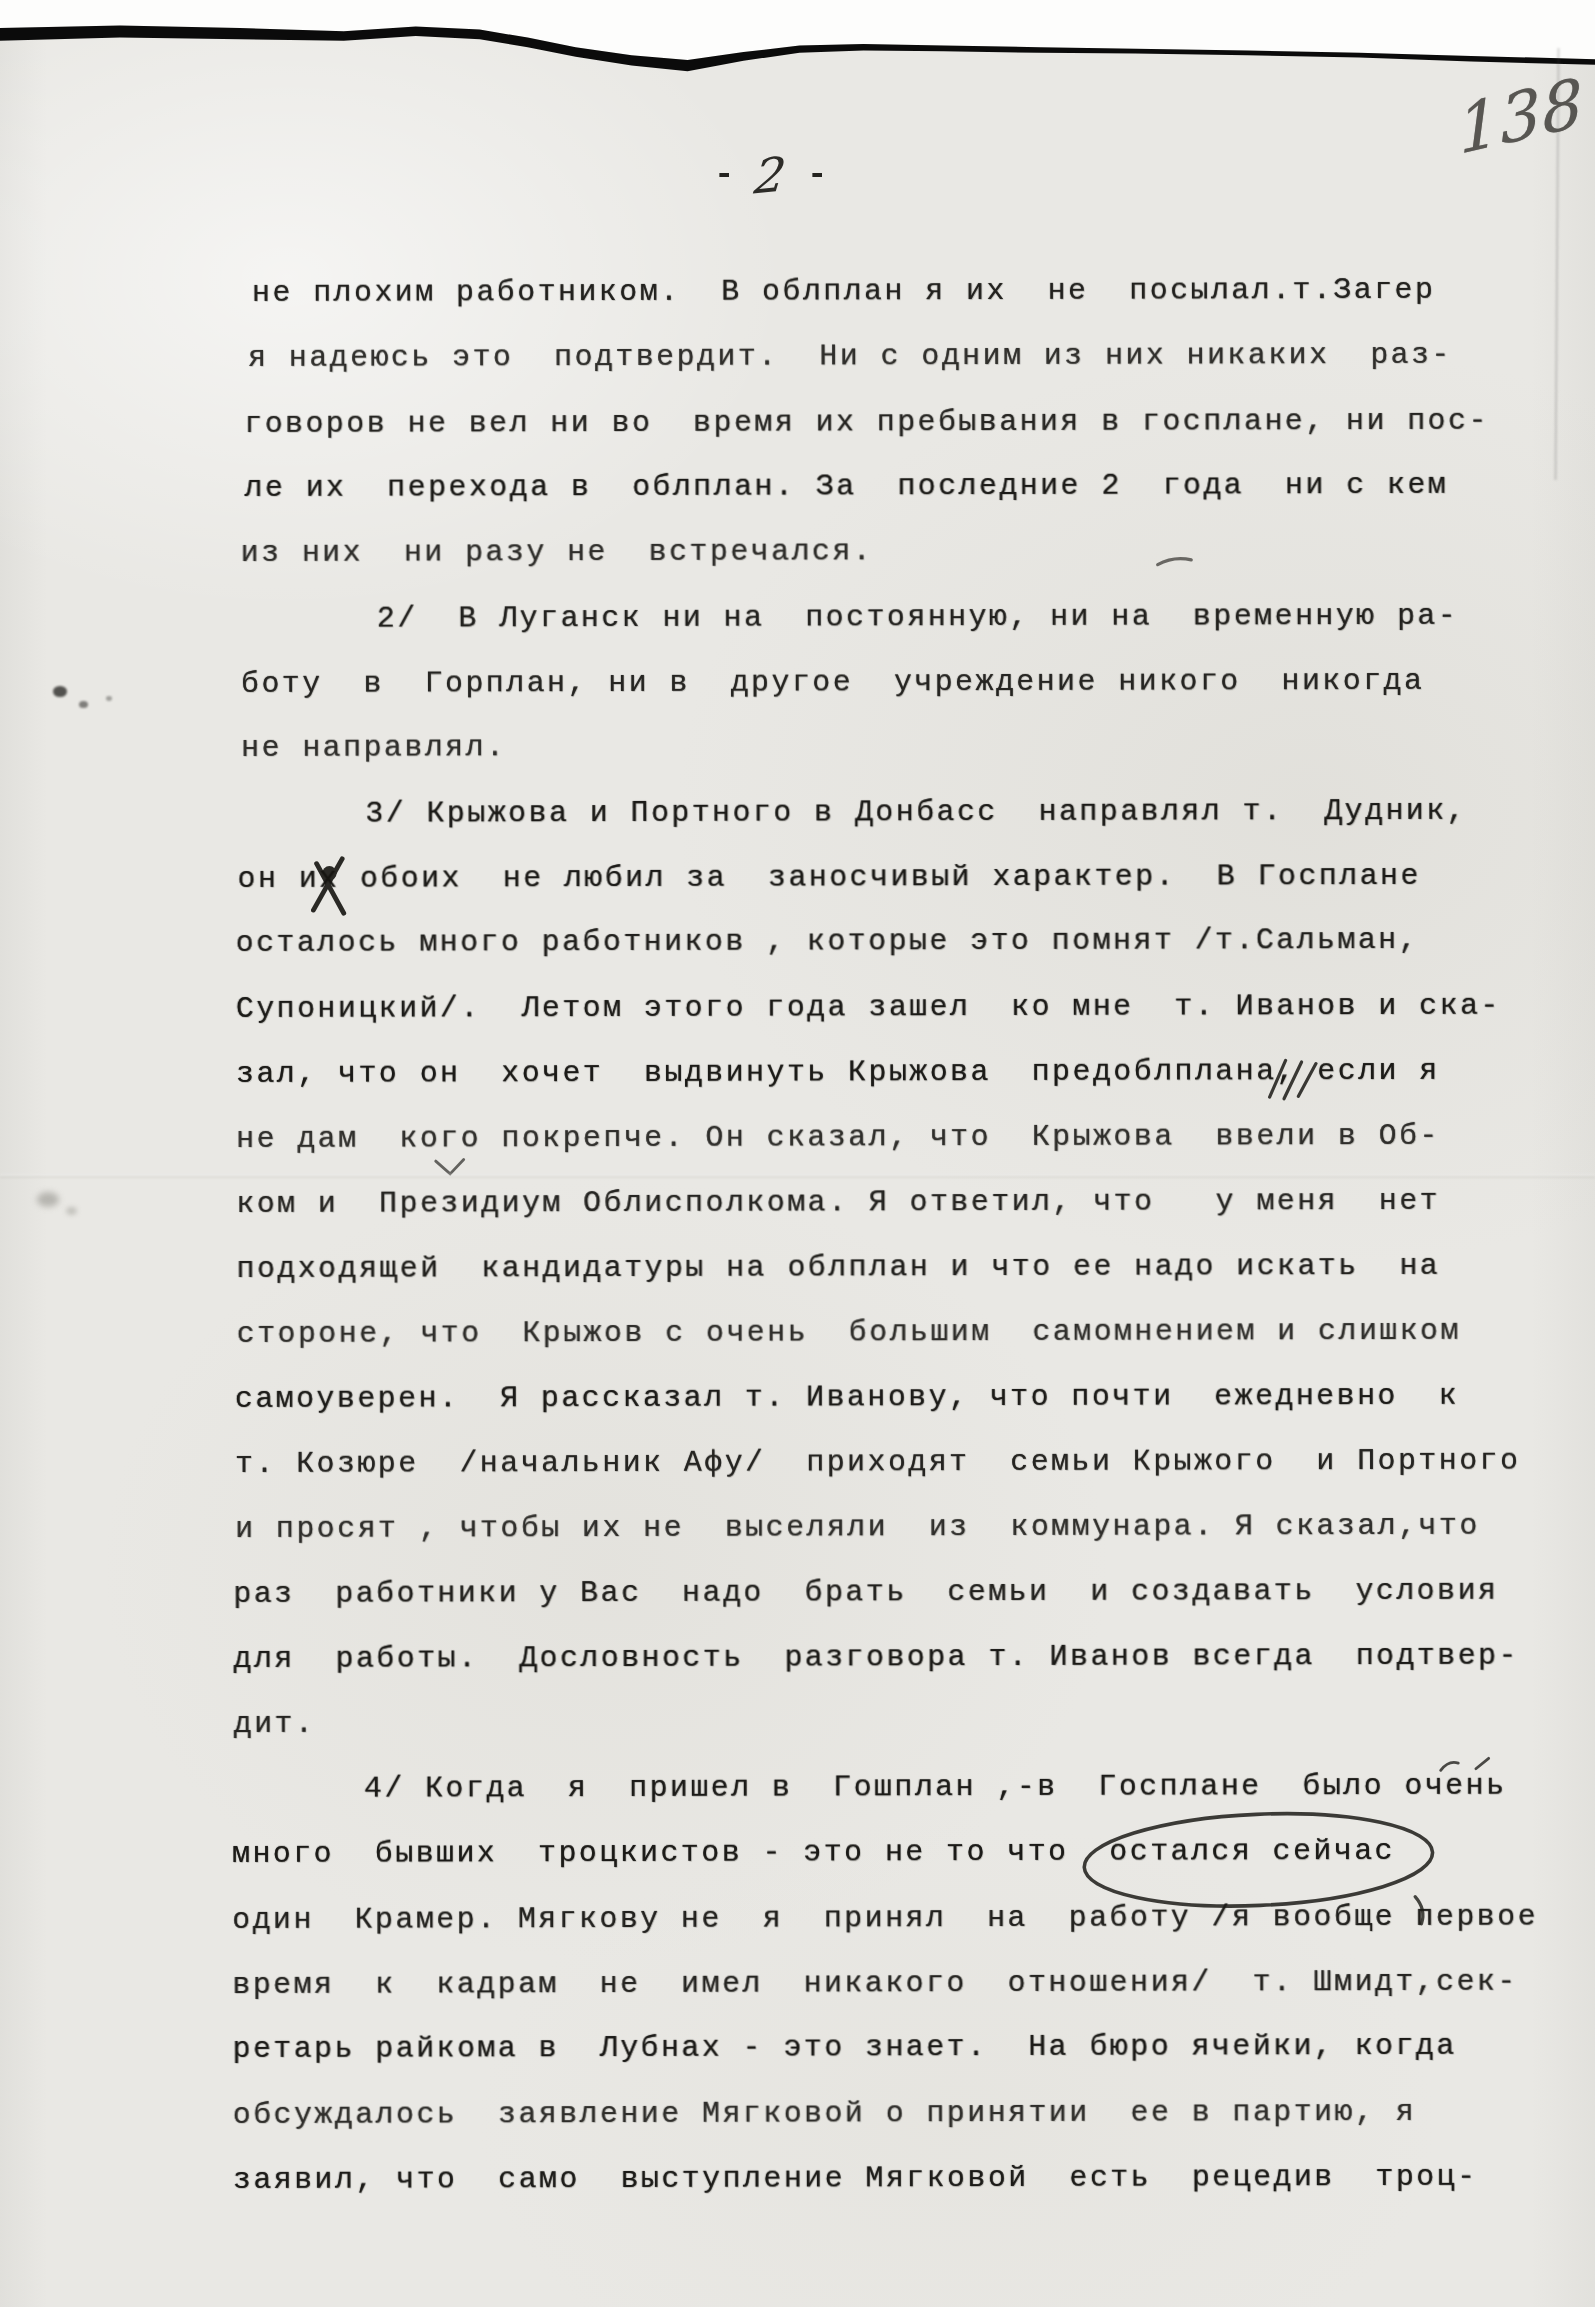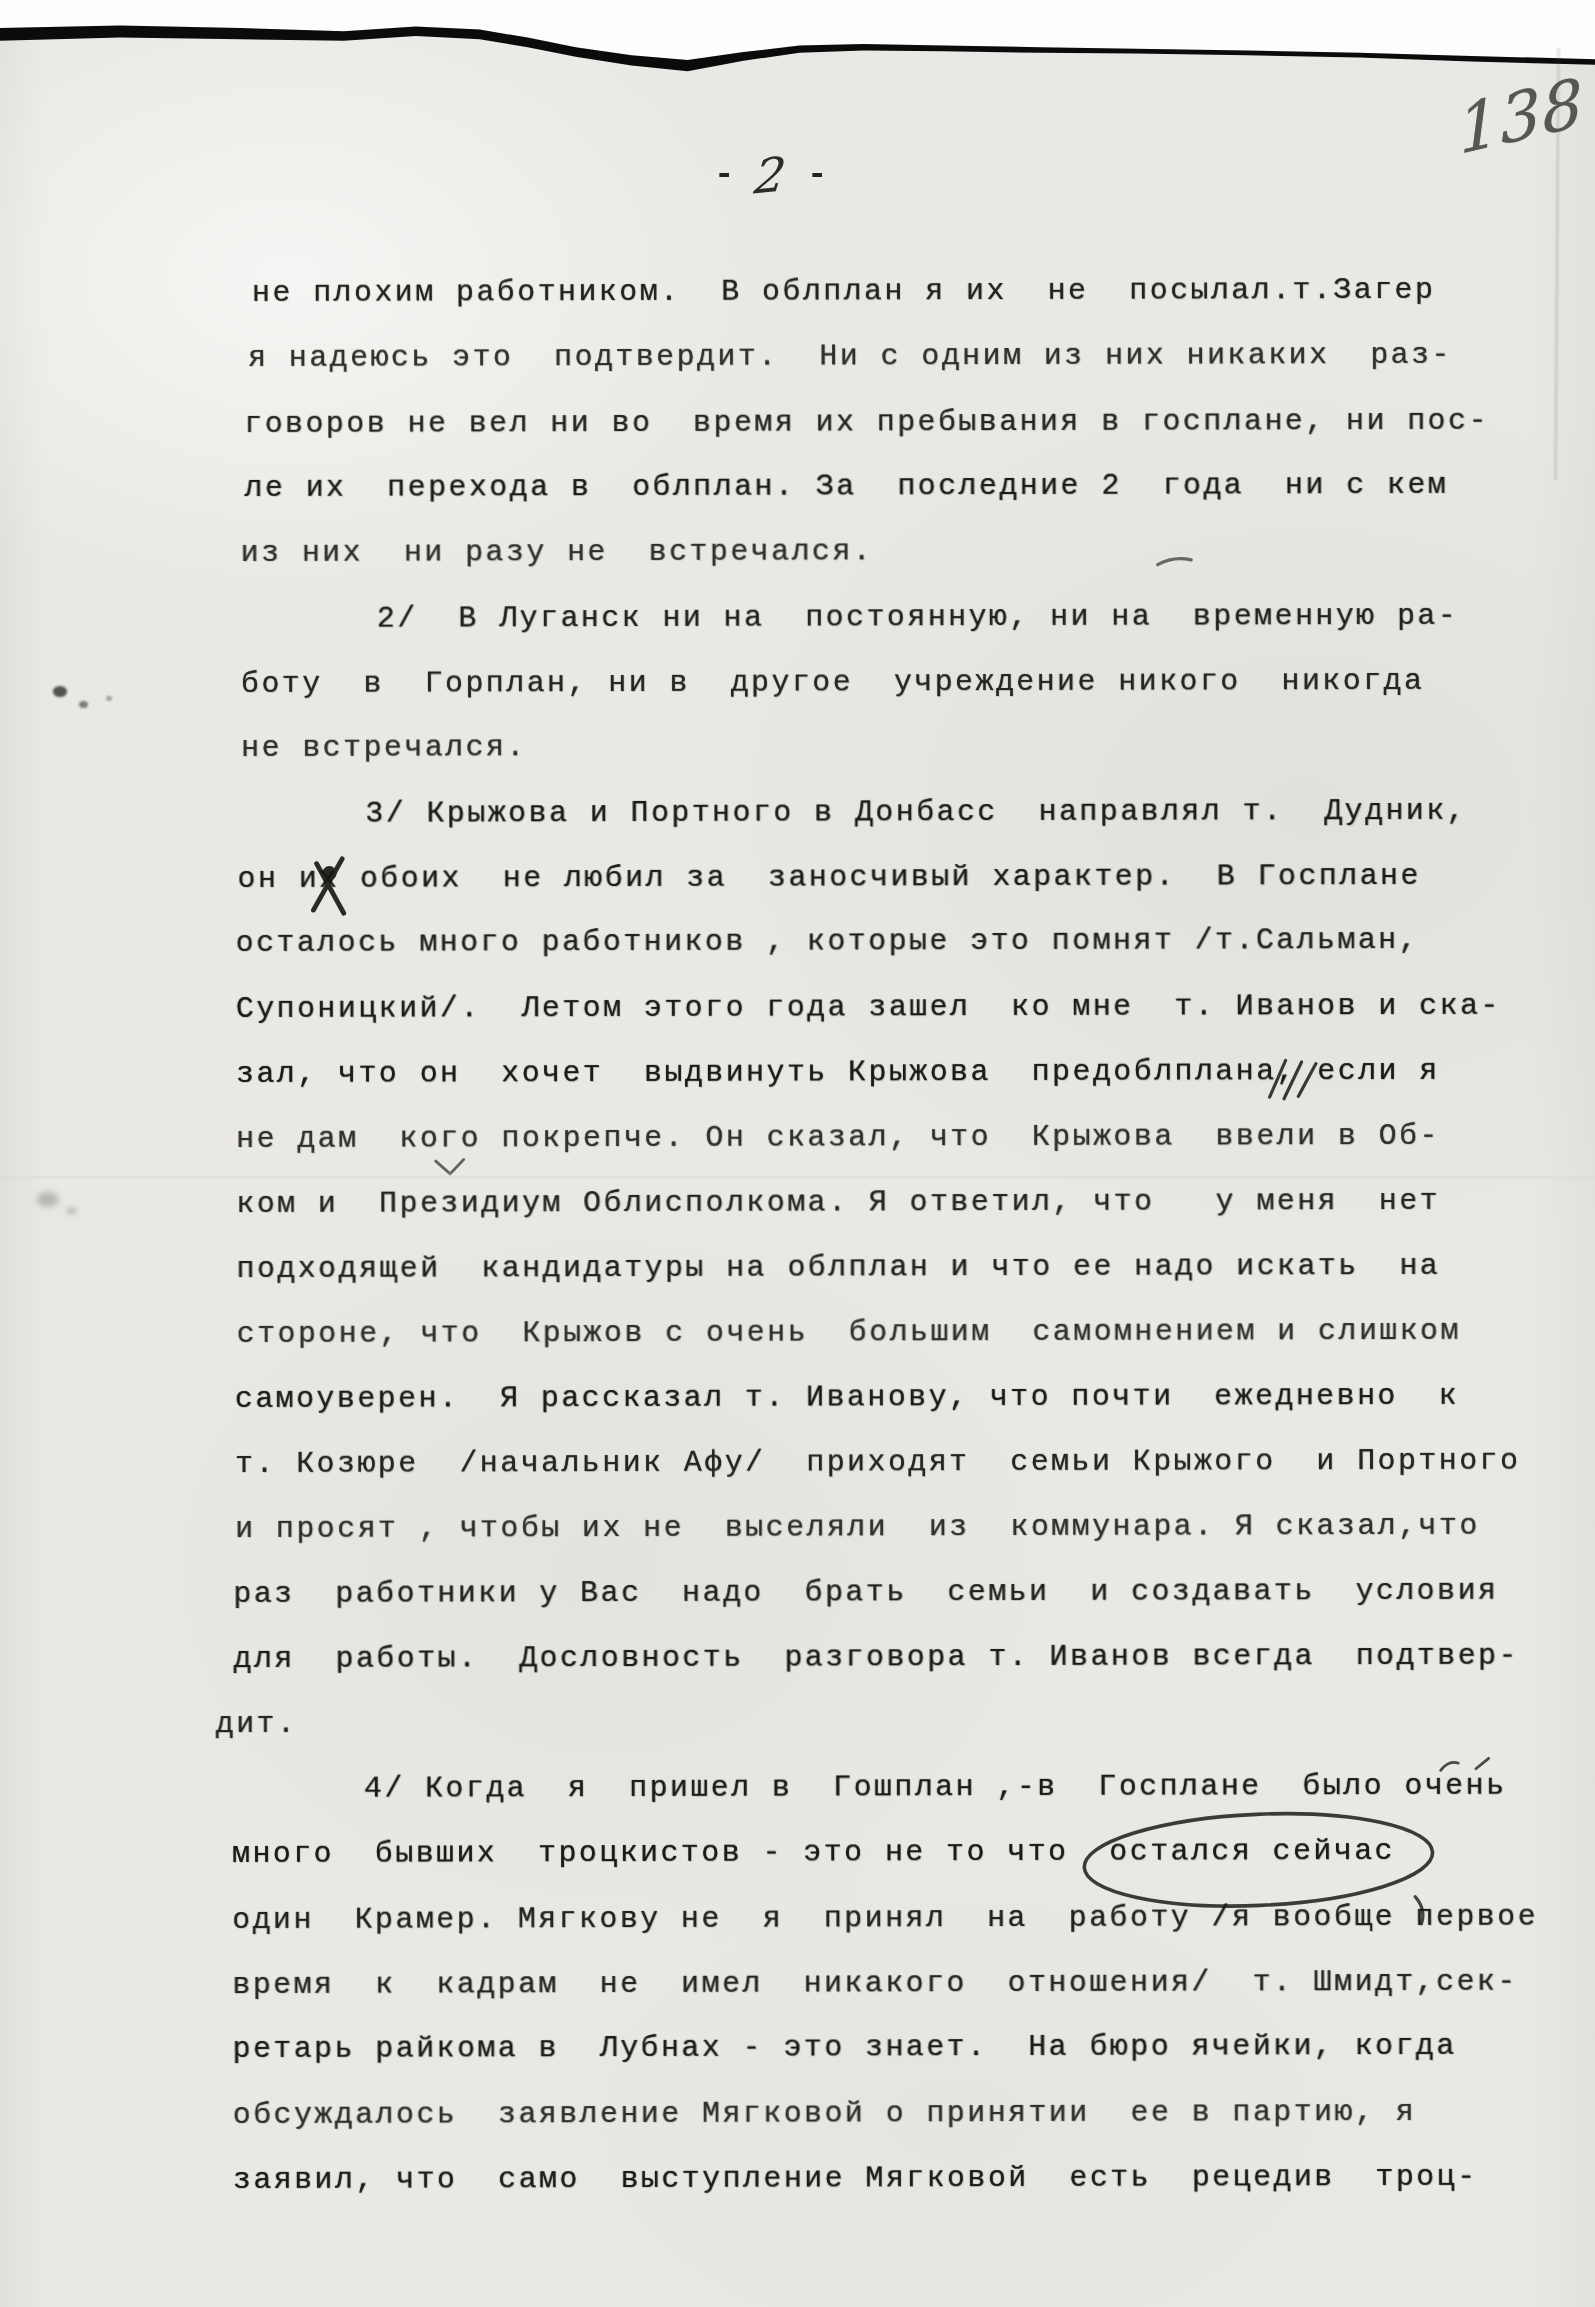--- a/index.html
+++ b/index.html
@@ -75,36 +75,36 @@
   </div>
 
   <div class="typed-layer" id="typed-layer">
       <div class="typed-line" style="left: 252px; top: 274px;">не плохим работником.  В облплан я их  не  посылал.т.Загер</div>
       <div class="typed-line" style="left: 248px; top: 339px;">я надеюсь это  подтвердит.  Ни с одним из них никаких  раз-</div>
       <div class="typed-line" style="left: 244px; top: 405px;">говоров не вел ни во  время их пребывания в госплане, ни пос-</div>
       <div class="typed-line" style="left: 244px; top: 469px;">ле их  перехода в  облплан. За  последние 2  года  ни с кем</div>
       <div class="typed-line" style="left: 240px; top: 534px;">из них  ни разу не  встречался.</div>
       <div class="typed-line" style="left: 376px; top: 600px;">2/  В Луганск ни на  постоянную, ни на  временную ра-</div>
       <div class="typed-line" style="left: 240px; top: 665px;">боту  в  Горплан, ни в  другое  учреждение никого  никогда</div>
-      <div class="typed-line" style="left: 240px; top: 729px;">не встречался.</div>
+      <div class="typed-line" style="left: 240px; top: 729px;">не направлял.</div>
       <div class="typed-line" style="left: 364px; top: 795px;">3/ Крыжова и Портного в Донбасс  направлял т.  Дудник,</div>
       <div class="typed-line" style="left: 236px; top: 860px;">он их обоих  не любил за  заносчивый характер.  В Госплане</div>
       <div class="typed-line" style="left: 234px; top: 924px;">осталось много работников , которые это помнят /т.Сальман,</div>
       <div class="typed-line" style="left: 234px; top: 990px;">Супоницкий/.  Летом этого года зашел  ко мне  т. Иванов и ска-</div>
       <div class="typed-line" style="left: 234px; top: 1055px;">зал, что он  хочет  выдвинуть Крыжова  предоблплана, если я</div>
       <div class="typed-line" style="left: 234px; top: 1120px;">не дам  кого покрепче. Он сказал, что  Крыжова  ввели в Об-</div>
       <div class="typed-line" style="left: 234px; top: 1185px;">ком и  Президиум Облисполкома. Я ответил, что   у меня  нет</div>
       <div class="typed-line" style="left: 234px; top: 1250px;">подходящей  кандидатуры на облплан и что ее надо искать  на</div>
       <div class="typed-line" style="left: 234px; top: 1315px;">стороне, что  Крыжов с очень  большим  самомнением и слишком</div>
       <div class="typed-line" style="left: 232px; top: 1380px;">самоуверен.  Я рассказал т. Иванову, что почти  ежедневно  к</div>
       <div class="typed-line" style="left: 232px; top: 1445px;">т. Козюре  /начальник Афу/  приходят  семьи Крыжого  и Портного</div>
       <div class="typed-line" style="left: 232px; top: 1510px;">и просят , чтобы их не  выселяли  из  коммунара. Я сказал,что</div>
       <div class="typed-line" style="left: 230px; top: 1575px;">раз  работники у Вас  надо  брать  семьи  и создавать  условия</div>
       <div class="typed-line" style="left: 230px; top: 1640px;">для  работы.  Дословность  разговора т. Иванов всегда  подтвер-</div>
-      <div class="typed-line" style="left: 212px; top: 1705px; text-align: center;">дит.</div>
+      <div class="typed-line" style="left: 230px; top: 1705px; text-align: center;">дит.</div>
       <div class="typed-line" style="left: 360px; top: 1770px;">4/ Когда  я  пришел в  Гошплан ,-в  Госплане  было очень</div>
       <div class="typed-line" style="left: 228px; top: 1835px;">много  бывших  троцкистов - это не то что  остался сейчас</div>
       <div class="typed-line" style="left: 228px; top: 1901px;">один  Крамер. Мягкову не  я  принял  на  работу /я вообще первое</div>
       <div class="typed-line" style="left: 228px; top: 1966px;">время  к  кадрам  не  имел  никакого  отношения/  т. Шмидт,сек-</div>
       <div class="typed-line" style="left: 228px; top: 2030px;">ретарь райкома в  Лубнах - это знает.  На бюро ячейки, когда</div>
       <div class="typed-line" style="left: 228px; top: 2096px;">обсуждалось  заявление Мягковой о принятии  ее в партию, я</div>
       <div class="typed-line" style="left: 228px; top: 2161px;">заявил, что  само  выступление Мягковой  есть  рецедив  троц-</div>
     </div>
 
   <svg class="overlay" width="1595" height="2307" viewBox="0 0 1995 2885">

